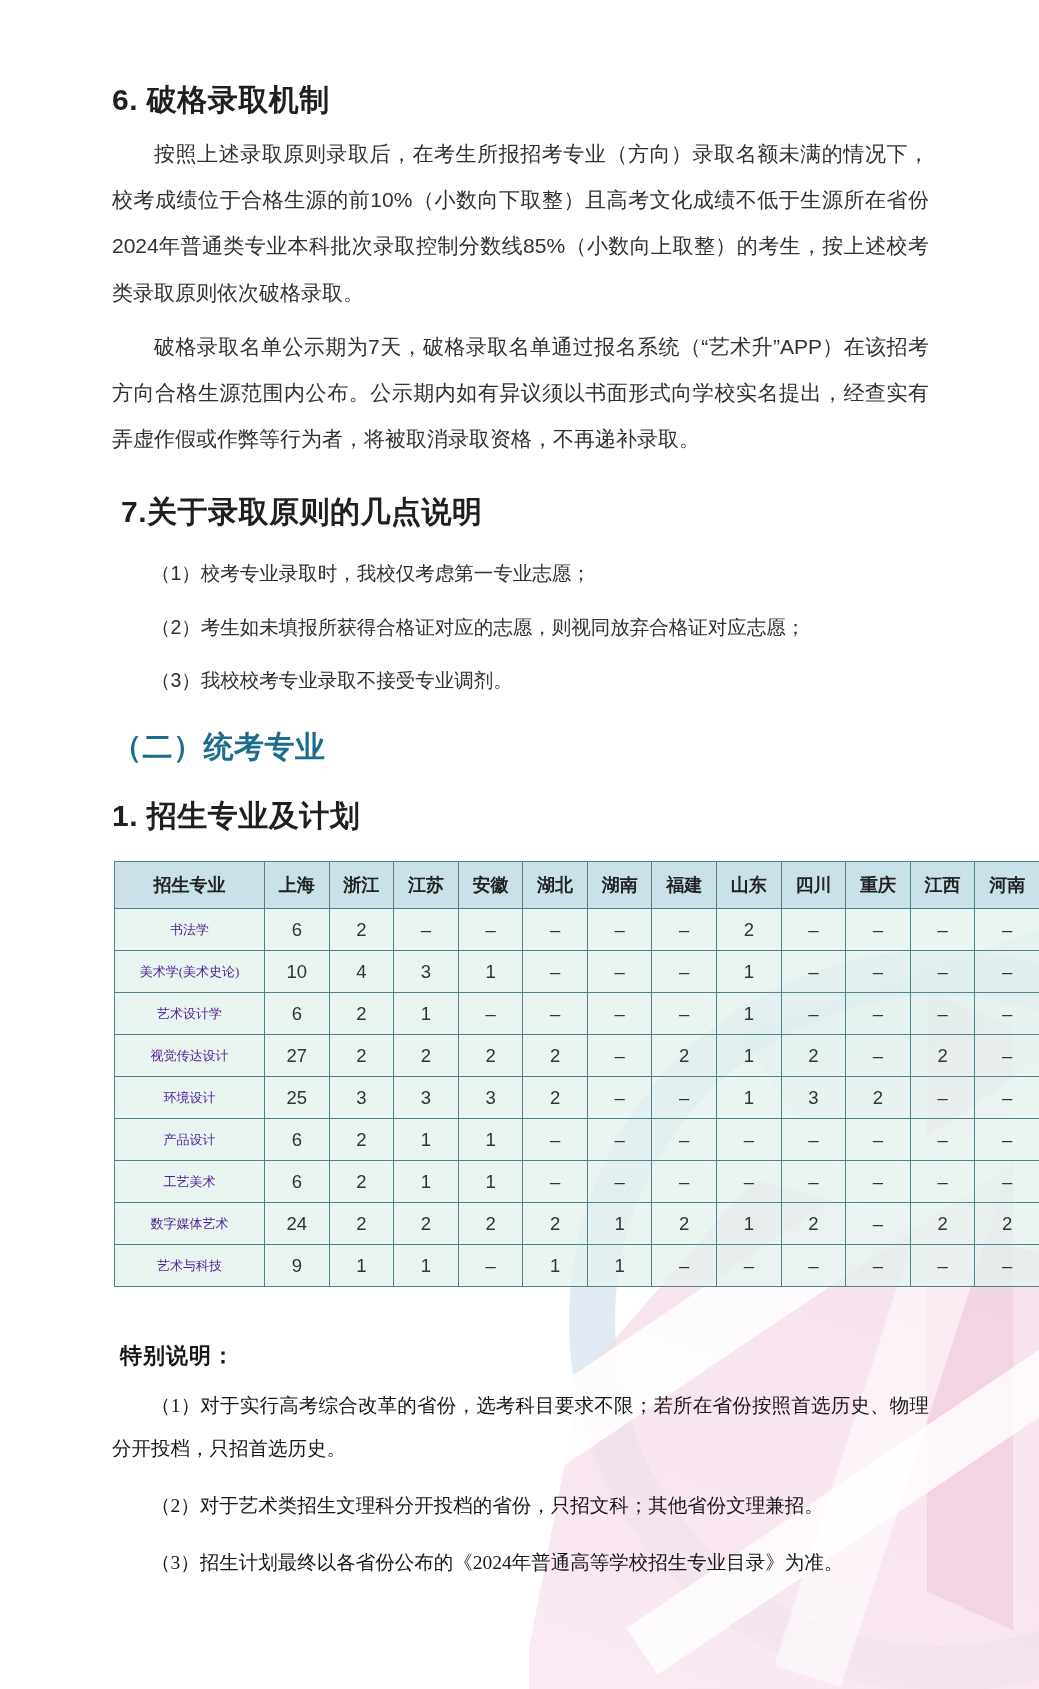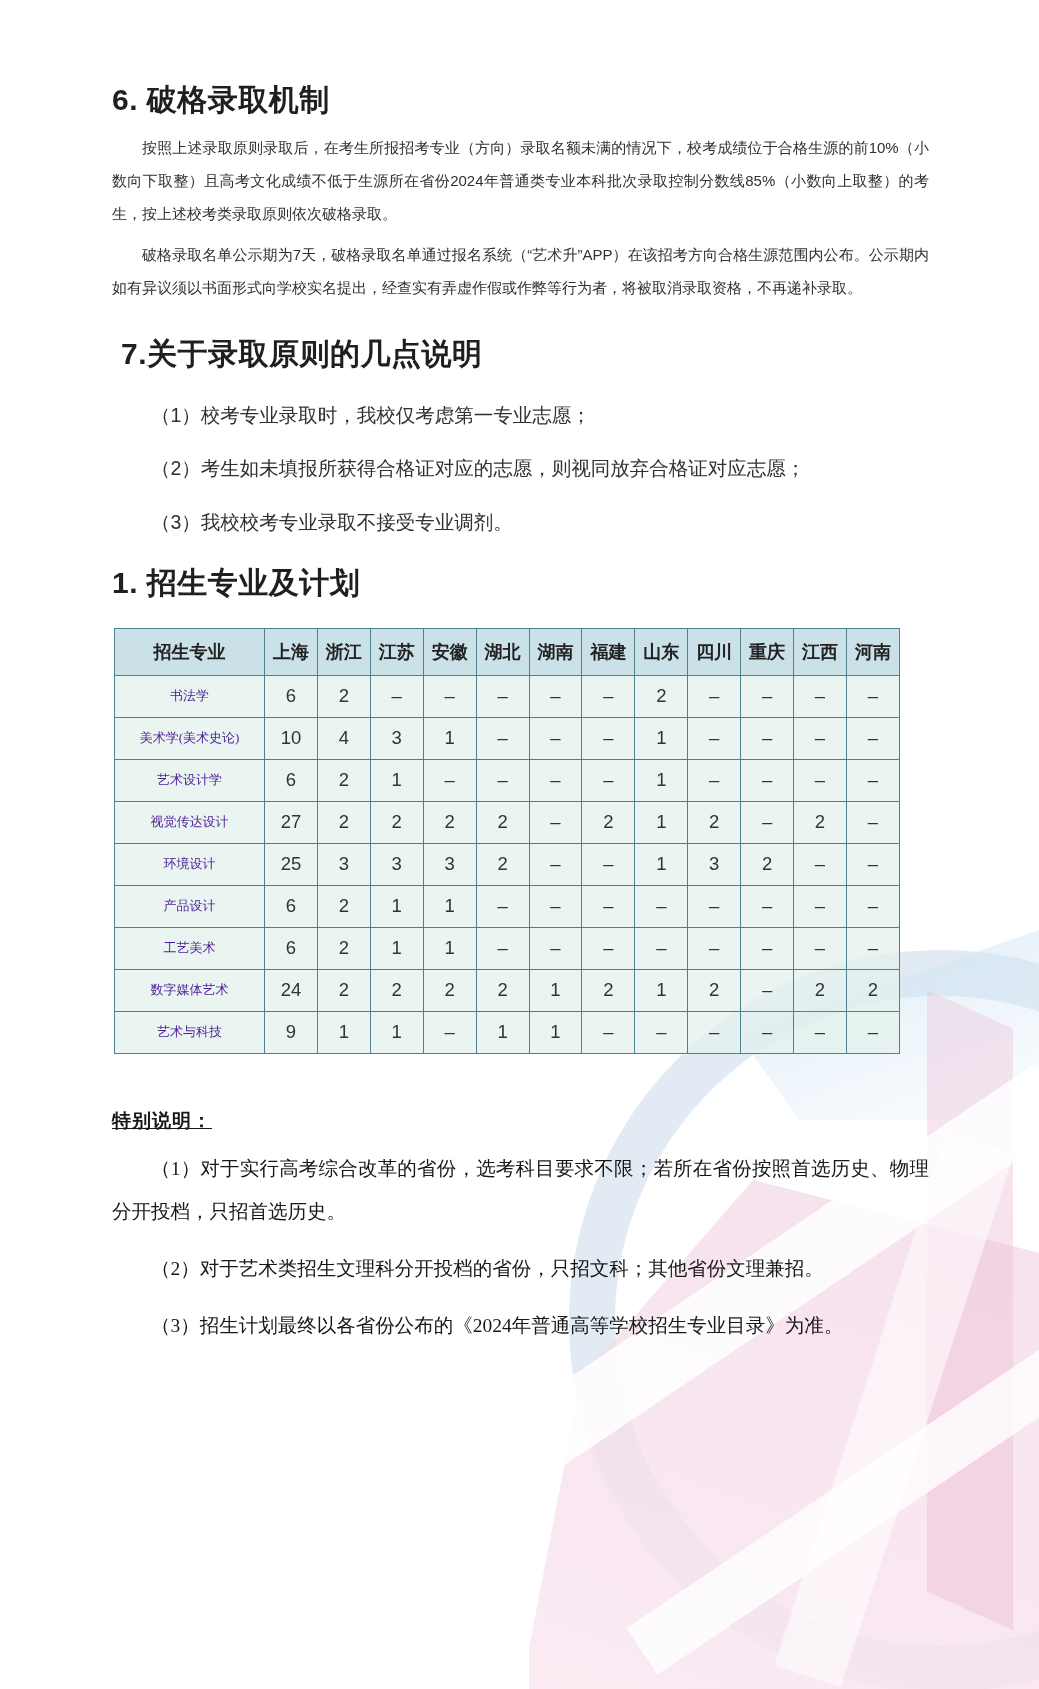--- a/index.html
+++ b/index.html
@@ -31,36 +31,36 @@
   .wm-streak1{position:absolute;left:-40px;top:300px;width:620px;height:70px;background:#fff;opacity:.85;
     transform:rotate(-34deg);}
   .wm-streak2{position:absolute;left:60px;top:520px;width:620px;height:56px;background:#fff;opacity:.8;
     transform:rotate(-34deg);}
   .wm-streak3{position:absolute;left:330px;top:200px;width:70px;height:560px;background:#fff;opacity:.55;
     transform:rotate(18deg);}
   
   .content{position:relative;z-index:1;padding:80px 110px 0 112px;}
   .sec-title{font-size:30px;font-weight:bold;color:#1f1f1f;margin:0 0 10px 0;letter-spacing:.5px;}
   .sec-title.teal{color:var(--teal);}
-  .body-p{font-size:15px;line-height:2.2;text-align:justify;text-indent:2em;margin:0;color:#303030;}
+  .body-p{font-size:21px;line-height:2.2;text-align:justify;text-indent:2em;margin:0;color:#303030;}
   .body-p + .body-p{margin-top:8px;}
   .sec7{margin-top:30px;margin-left:9px;}
   .list-item{font-size:19.5px;color:#303030;margin:0;padding:0;text-indent:2em;line-height:1.35;margin-top:27px;}
   .teal-head{margin-top:34px;}
   .sub-head{margin-top:28px;}
   
-  table.plan{border-collapse:collapse;table-layout:fixed;width:786px;margin:24px 0 0 2px;}
+  table.plan{border-collapse:collapse;table-layout:fixed;width:926px;margin:24px 0 0 2px;}
   table.plan th,table.plan td{border:1px solid var(--tbl-border);text-align:center;vertical-align:middle;
     padding:0;overflow:hidden;white-space:nowrap;}
   table.plan thead th{background:var(--tbl-head);height:46px;font-size:18px;font-weight:bold;color:#222;}
   table.plan tbody td{background:var(--tbl-cell);height:41px;font-size:18.5px;color:#333;}
   table.plan tbody td.major{font-size:13px;color:#4c1d95;font-family:Liberation Serif, serif;}
   
   .special{margin-top:54px;font-family:"Liberation Serif","DejaVu Serif",serif;color:#171717;}
-  .special-title{font-size:19px;font-weight:bold;margin:0;letter-spacing:1px;text-decoration:underline;}
+  .special-title{font-size:22px;font-weight:bold;margin:8px;letter-spacing:1px;}
   .special-item{font-size:19.5px;line-height:2.2;text-align:justify;text-indent:2em;margin:14px 0 0 0;}
 </style>
 </head>
 <body>
 
 <div class="watermark">
   <div class="wm-circle"></div>
   <div class="wm-blue-wedge"></div>
   <div class="wm-pink-big"></div>
   <div class="wm-pink-col"></div>
@@ -73,20 +73,21 @@
 
   <h2 class="sec-title">6. 破格录取机制</h2>
   <p class="body-p">按照上述录取原则录取后，在考生所报招考专业（方向）录取名额未满的情况下，校考成绩位于合格生源的前10%（小数向下取整）且高考文化成绩不低于生源所在省份2024年普通类专业本科批次录取控制分数线85%（小数向上取整）的考生，按上述校考类录取原则依次破格录取。</p>
   <p class="body-p">破格录取名单公示期为7天，破格录取名单通过报名系统（“艺术升”APP）在该招考方向合格生源范围内公布。公示期内如有异议须以书面形式向学校实名提出，经查实有弄虚作假或作弊等行为者，将被取消录取资格，不再递补录取。</p>
 
   <h2 class="sec-title sec7">7.关于录取原则的几点说明</h2>
   <p class="list-item">（1）校考专业录取时，我校仅考虑第一专业志愿；</p>
   <p class="list-item">（2）考生如未填报所获得合格证对应的志愿，则视同放弃合格证对应志愿；</p>
   <p class="list-item">（3）我校校考专业录取不接受专业调剂。</p>
 
+  <h2 class="sec-title teal teal-head">（二）统考专业</h2>
   <h2 class="sec-title sub-head">1. 招生专业及计划</h2>
 
   <table class="plan">
     <colgroup>
         <col style="width: 150px;">
         <col>
         <col>
         <col>
         <col>
         <col>

